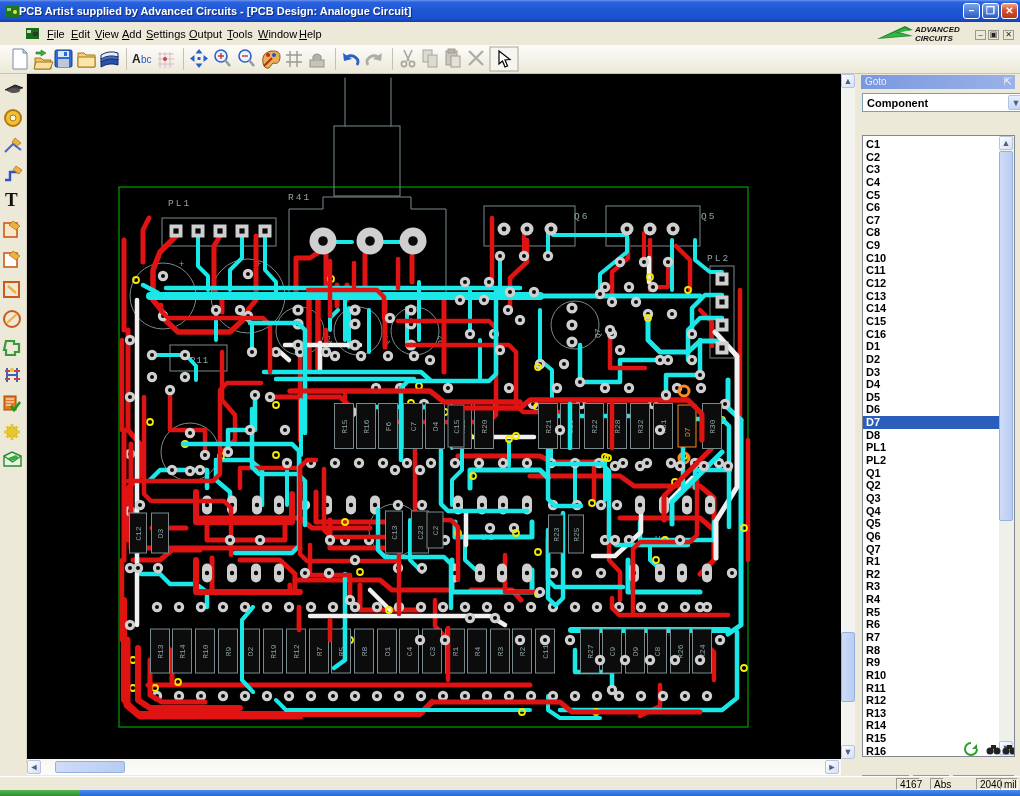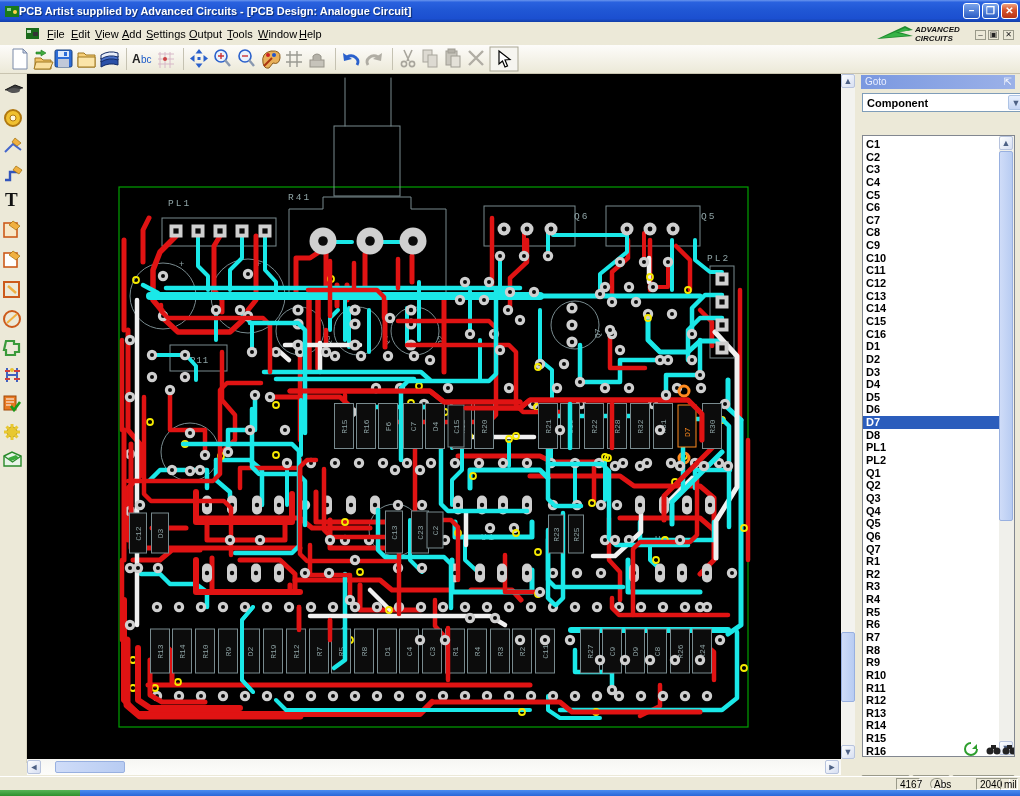--- a/index.html
+++ b/index.html
@@ -1315,21 +1315,21 @@
             <rect x="4" y="1" width="4" height="3" fill="#222"></rect>
           </svg>Goto</div>
       <div class="ptab" style="left:91px;width:63px;"><svg width="13" height="8" viewBox="0 0 13 8" style="vertical-align:0px">
             <ellipse cx="6" cy="5" rx="5" ry="2.4" fill="#222"></ellipse>
             <rect x="3" y="1.5" width="6" height="3" fill="#222"></rect>
           </svg>Add Com...</div>
     </div>
   </div>
 
   <div id="statusbar">
-    <div class="scell" style="left:930px;width:14px;border-radius:6px;">Abs</div>
+    <div class="scell" style="left:930px;width:14px;">Abs</div>
     <div class="scell" style="left:896px;width:24px;">4167</div>
     <div class="scell" style="left:976px;width:34px;">2040</div>
     <div class="scell" style="left:1000px;width:18px;">mil</div>
   </div>
   <div id="taskbar">
       <div id="startbtn"></div>
     </div>
 </div>
 
 </body></html>

